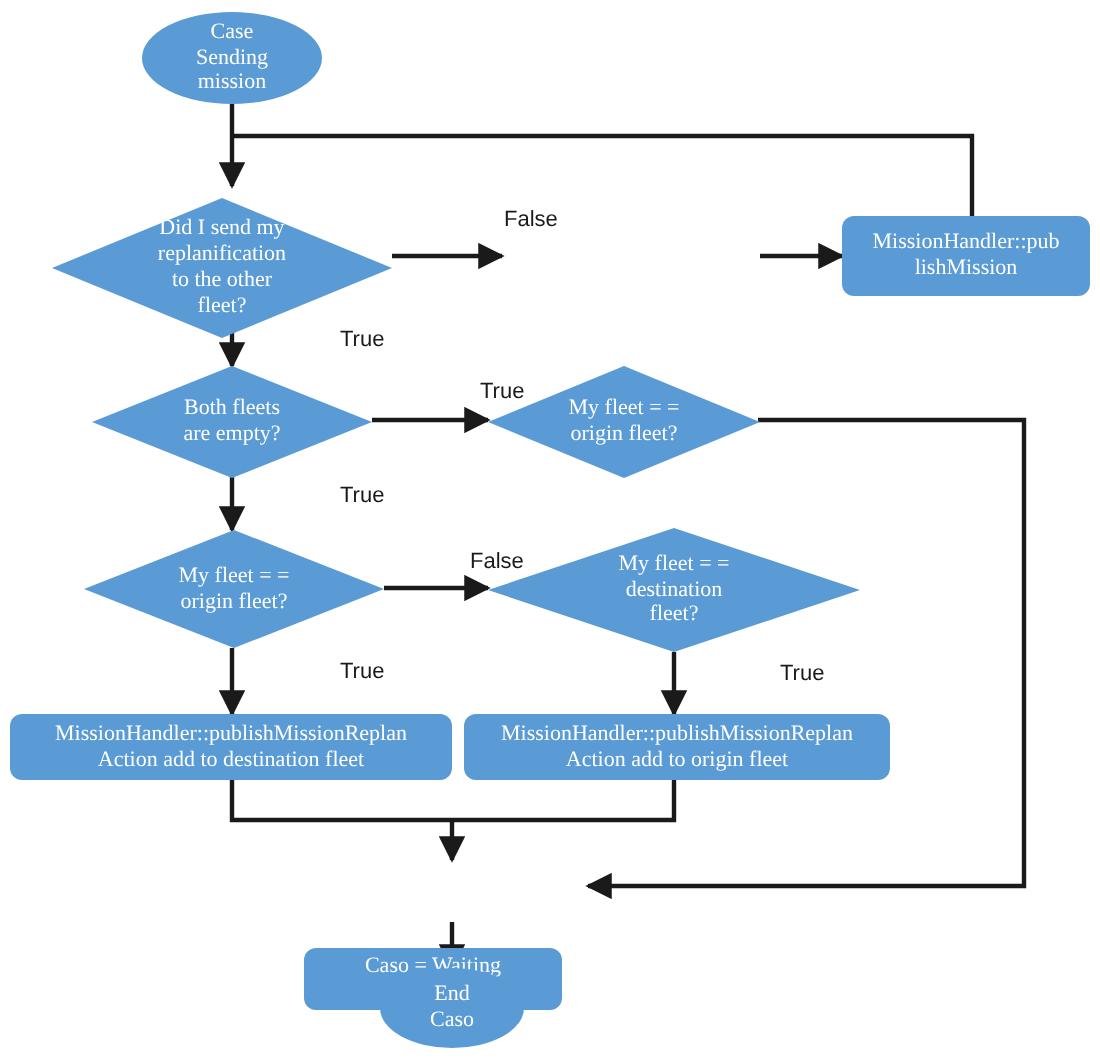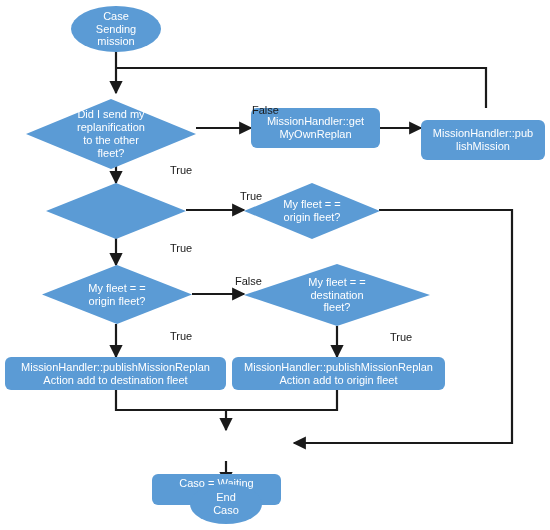--- a/index.html
+++ b/index.html
@@ -35,20 +35,21 @@
     line-height: 1.18;
     box-sizing: border-box;
     z-index: 2;
   }
   .node .txt {
     display: block;
     width: 100%;
     padding: 0 4px;
     box-sizing: border-box;
     white-space: pre-line;
+    font-family: Liberation Serif, serif;
   }
   .n-terminal {
     background: #5B9BD5;
     border-radius: 50%;
     font-size: 11px;
   }
   .n-process {
     background: #5B9BD5;
     border-radius: 6px;
     font-size: 11px;
@@ -131,32 +132,30 @@
   </div>
 
   <div class="node n-decision" style="left:26px; top:99px; width:170px; height:70px;">
     <span class="dia"></span>
     <span class="txt">Did I send my
 replanification
 to the other
 fleet?</span>
   </div>
 
-  <div class="node n-process" style="left:251px; top:108px; width:129px; height:40px;">
-    <span class="txt">MissionHandler::get
-MyOwnReplan</span>
-  </div>
-
-  <div class="node n-process" style="left:421px; top:120px; width:124px; height:40px;">
+
+  <div class="node n-process" style="left:421px; top:108px; width:124px; height:40px;">
     <span class="txt">MissionHandler::pub
 lishMission</span>
   </div>
 
   <div class="node n-decision" style="left:46px; top:183px; width:140px; height:56px;">
     <span class="dia"></span>
+    <span class="txt">Both fleets
+are empty?</span>
   </div>
 
   <div class="node n-decision" style="left:244px; top:183px; width:136px; height:56px;">
     <span class="dia"></span>
     <span class="txt">My fleet = =
 origin fleet?</span>
   </div>
 
   <div class="node n-decision" style="left:42px; top:265px; width:150px; height:59px;">
     <span class="dia"></span>

